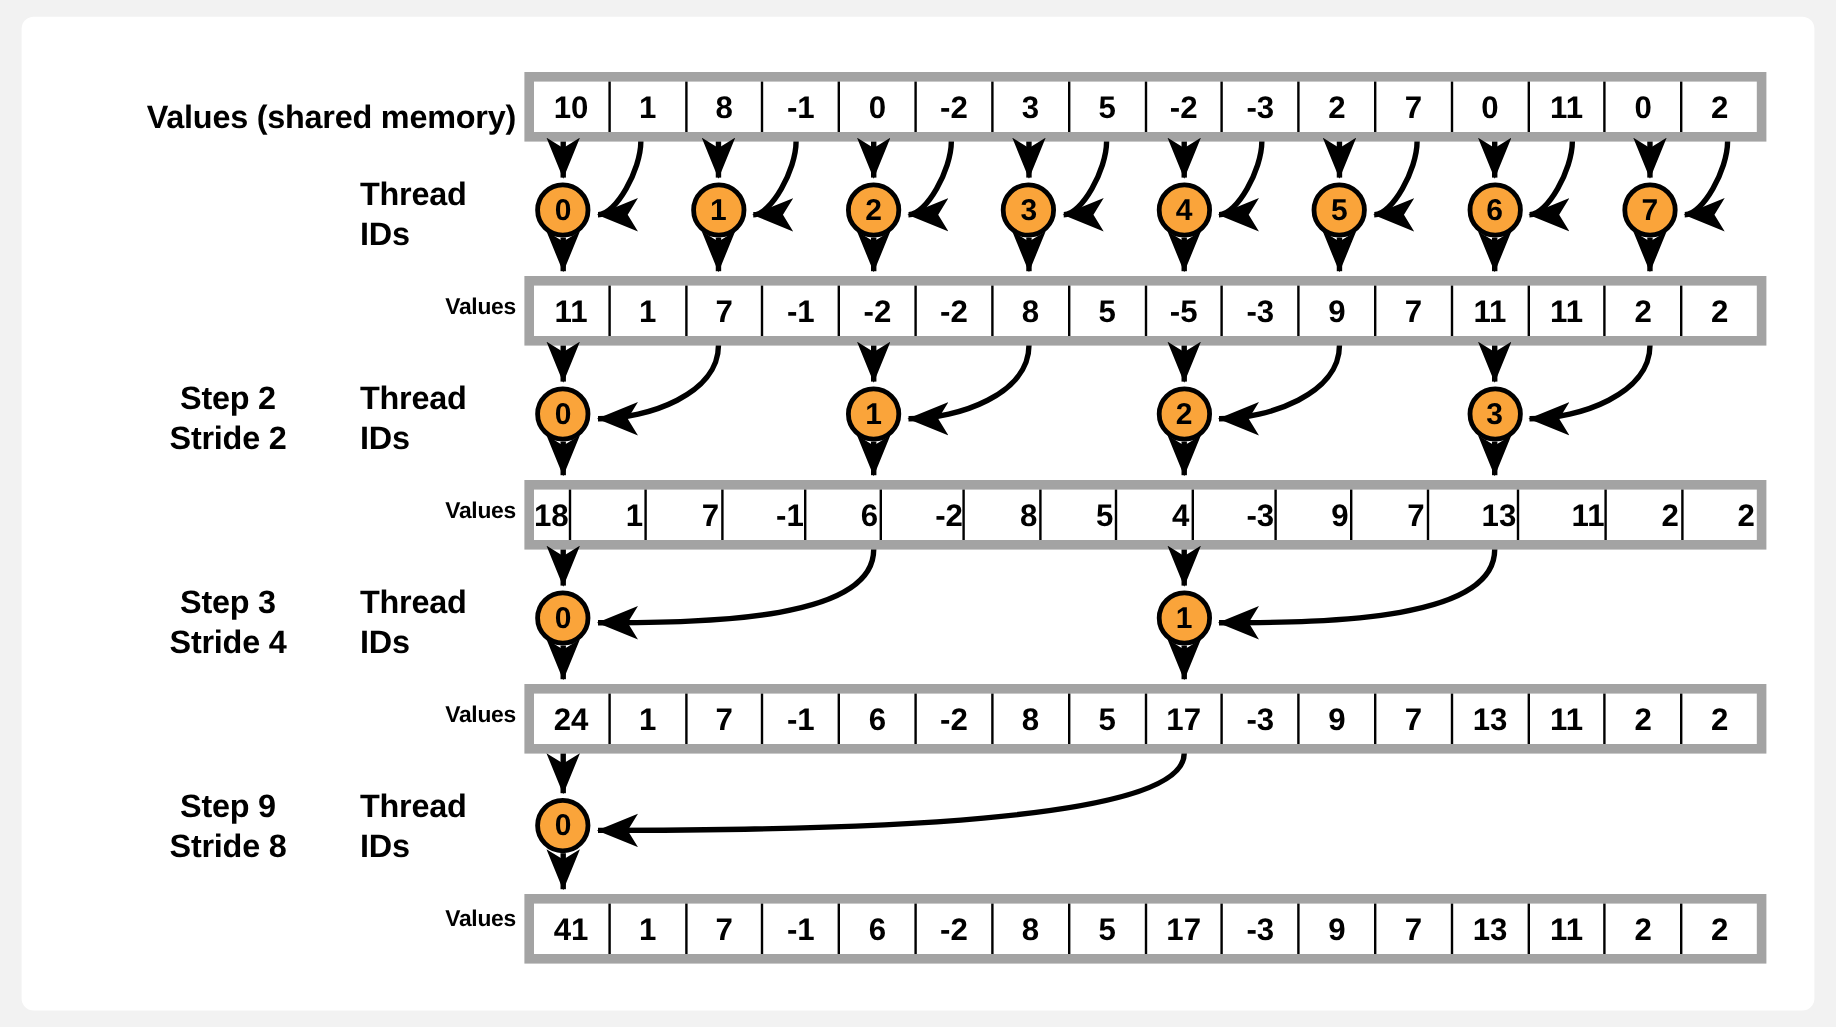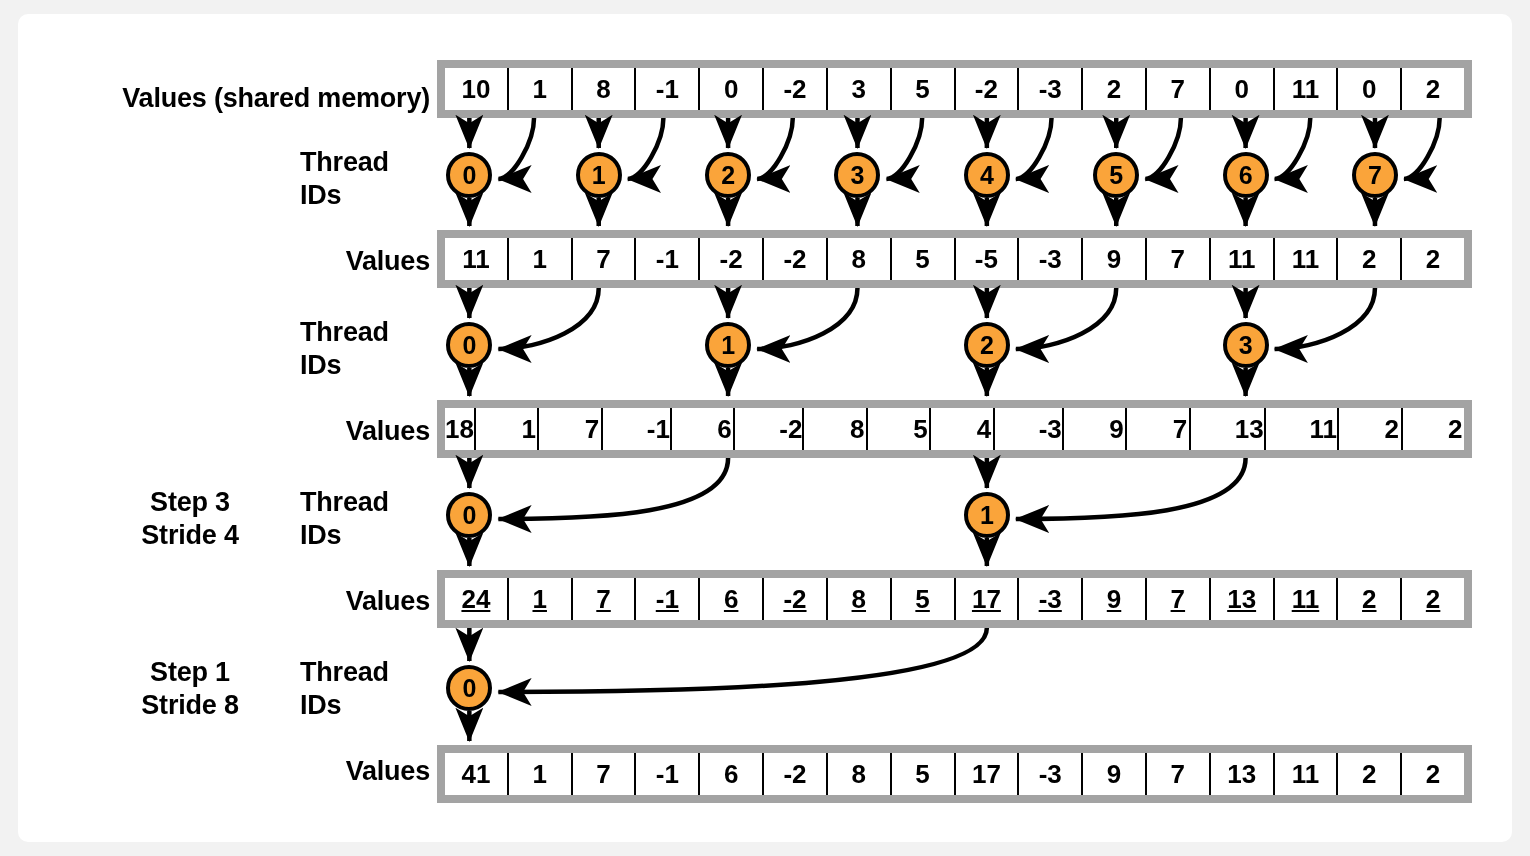--- a/index.html
+++ b/index.html
@@ -34,21 +34,21 @@
     position: absolute;
     font-weight: bold;
     color: #000000;
     text-align: right;
     white-space: pre;
     line-height: 1.22;
     letter-spacing: -0.2px;
   }
 
   .lbl-values {
-    font-size: 27px;
+    font-size: 19px;
   }
 
   .lbl-values-shared {
     font-size: 27px;
   }
 
   .lbl-step {
     font-size: 27px;
     text-align: center;
   }
@@ -173,32 +173,33 @@
       </g>
   </svg>
 
   <div class="row-label lbl-values-shared" style="left:30px; top:82px; width:400px;">Values (shared memory)</div>
 
 
   <div class="row-label lbl-thread" style="left:300px; top:146px; width:130px;"><span>Thread</span><br><span>IDs</span></div>
 
   <div class="row-label lbl-values" style="left:230px; top:245px; width:200px;">Values</div>
 
+  <div class="row-label lbl-step" style="left:45px; top:316px; width:290px;"><span>Step 2</span><br><span>Stride 2</span></div>
 
   <div class="row-label lbl-thread" style="left:300px; top:316px; width:130px;"><span>Thread</span><br><span>IDs</span></div>
 
   <div class="row-label lbl-values" style="left:230px; top:415px; width:200px;">Values</div>
 
   <div class="row-label lbl-step" style="left:45px; top:486px; width:290px;text-align:center;"><span>Step 3</span><br><span>Stride 4</span></div>
 
   <div class="row-label lbl-thread" style="left:300px; top:486px; width:130px;"><span>Thread</span><br><span>IDs</span></div>
 
   <div class="row-label lbl-values" style="left:230px; top:585px; width:200px;">Values</div>
 
-  <div class="row-label lbl-step" style="left:45px; top:656px; width:290px;"><span>Step 1</span><br><span>Stride 8</span></div>
+  <div class="row-label lbl-step" style="left:45px; top:656px; width:290px;"><span>Step 9</span><br><span>Stride 8</span></div>
 
   <div class="row-label lbl-thread" style="left:300px; top:656px; width:130px;"><span>Thread</span><br><span>IDs</span></div>
 
   <div class="row-label lbl-values" style="left:230px; top:755px; width:200px;">Values</div>
 
   <div id="rows-host">
       <div class="val-row" style="left: 437px; top: 60px; width: 1035px; height: 58px;">
         <div class="cell">10</div>
         <div class="cell">1</div>
         <div class="cell">8</div>
@@ -245,21 +246,21 @@
         <div class="cell">5</div>
         <div class="cell">4</div>
         <div class="cell">-3</div>
         <div class="cell">9</div>
         <div class="cell">7</div>
         <div class="cell">13</div>
         <div class="cell">11</div>
         <div class="cell">2</div>
         <div class="cell">2</div>
       </div>
-      <div class="val-row" style="left: 437px; top: 570px; width: 1035px; height: 58px; text-decoration: underline;">
+      <div class="val-row" style="left: 437px; top: 570px; width: 1035px; height: 58px;">
         <div class="cell">24</div>
         <div class="cell">1</div>
         <div class="cell">7</div>
         <div class="cell">-1</div>
         <div class="cell">6</div>
         <div class="cell">-2</div>
         <div class="cell">8</div>
         <div class="cell">5</div>
         <div class="cell">17</div>
         <div class="cell">-3</div>

